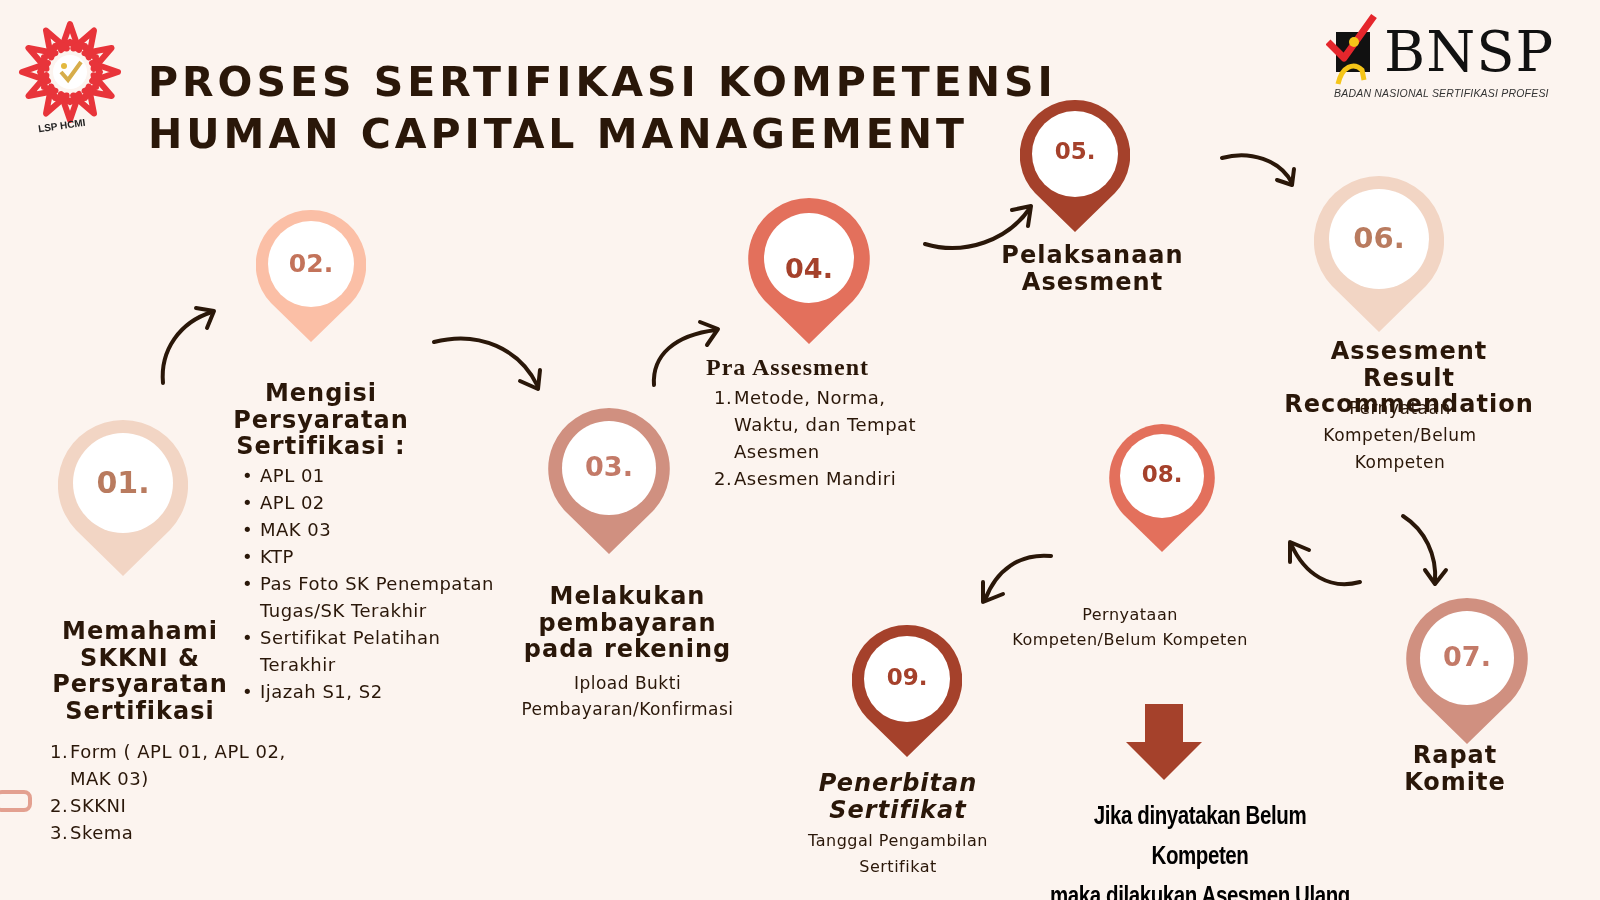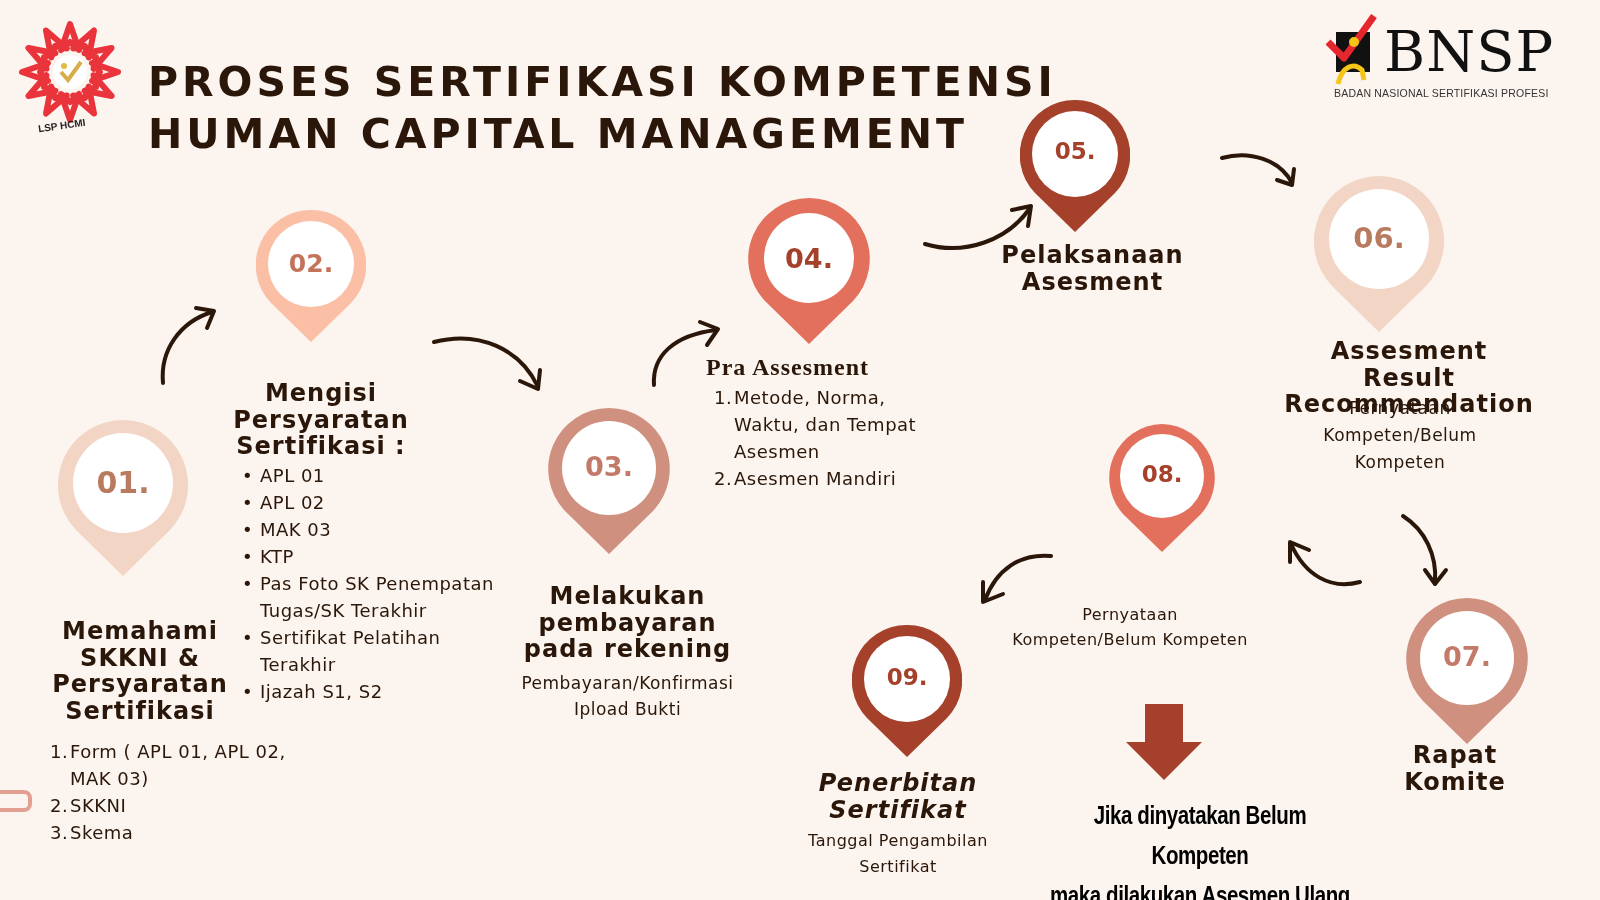--- a/index.html
+++ b/index.html
@@ -18,21 +18,21 @@
   .list{position:absolute;margin:0;padding:0;list-style:none;font-size:18px;line-height:27px;color:#2a1709;letter-spacing:0.5px;}
   .list li{position:relative;}
   .ol li{padding-left:20px;}
   .ol li .n{position:absolute;left:0;}
   .ul li{padding-left:18px;}
   .ul li:before{content:"•";position:absolute;left:0;}
   .arrow{position:absolute;}
   .bnsp-word{position:absolute;left:1384px;top:22px;font-family:"DejaVu Serif","Liberation Serif",serif;
              font-size:56px;color:#111;letter-spacing:1px;line-height:60px;}
   .bnsp-sub{position:absolute;left:1334px;top:87px;font-size:10.5px;color:#333;letter-spacing:0.2px;
-            font-family:"Liberation Sans",sans-serif;}
+            font-family:"Liberation Sans",sans-serif;font-style:italic;}
   .lsp-text{position:absolute;left:38px;top:120px;font-size:10px;font-weight:bold;color:#222;
             transform:rotate(-8deg);font-family:"Liberation Sans",sans-serif;}
   .note{position:absolute;left:1010px;top:795px;width:380px;text-align:center;font-weight:bold;
         font-size:25px;line-height:40px;color:#000;font-family:"Liberation Sans",sans-serif;
         transform:scaleX(0.82);transform-origin:center;letter-spacing:-0.5px;}
 </style>
 </head>
 <body>
 
 <div class="abs" style="left:14px;top:16px;width:112px;height:112px;">
@@ -124,30 +124,30 @@
     <circle cx="61" cy="60" r="47" fill="#fff"></circle>
   </svg>
   <div class="num" style="top:43px;font-size:27px;color:#c37a68;">03.</div>
 </div>
 <div class="head" style="left:510px;top:583px;width:235px;font-size:24px;line-height:26.5px;">
   <div>Melakukan</div>
   <div>pembayaran</div>
   <div>pada rekening</div>
 </div>
 <div class="sub" style="left:505px;top:670px;width:245px;font-size:17px;line-height:26px;">
+  <div>Ipload Bukti</div>
   <div>Pembayaran/Konfirmasi</div>
-  <div>Ipload Bukti</div>
 </div>
 
 <div class="pin" style="left:748px;top:198px;width:122px;height:146px;">
   <svg width="122" height="146" viewBox="0 0 122 146">
     <path d="M61,0 A61,61 0 0 1 105,103 L61,146 L17,103 A61,61 0 0 1 61,0 Z" fill="#e3705c"></path>
     <circle cx="61" cy="60" r="45" fill="#fff"></circle>
   </svg>
-  <div class="num" style="top:45px;font-size:27px;color:#a5412b;">04.</div>
+  <div class="num" style="top:55px;font-size:27px;color:#a5412b;">04.</div>
 </div>
 <div class="head" style="left:706px;top:348px;width:210px;font-size:24px;line-height:38px;text-align:left;font-family:Liberation Serif, serif;">
   <div>Pra Assesment</div>
 </div>
 <ul class="list ol" style="left:714px;top:384px;width:230px;">
   <li><span class="n">1.</span><span>Metode, Norma,</span><br><span>Waktu, dan Tempat</span><br><span>Asesmen</span></li>
   <li><span class="n">2.</span><span>Asesmen Mandiri</span></li>
 </ul>
 
 <div class="pin" style="left:1020px;top:100px;width:110px;height:132px;">

